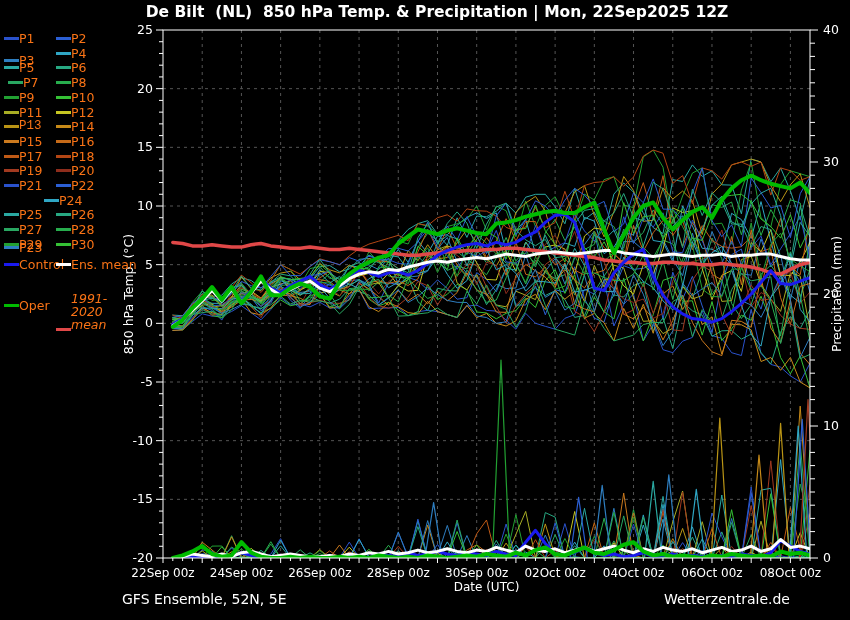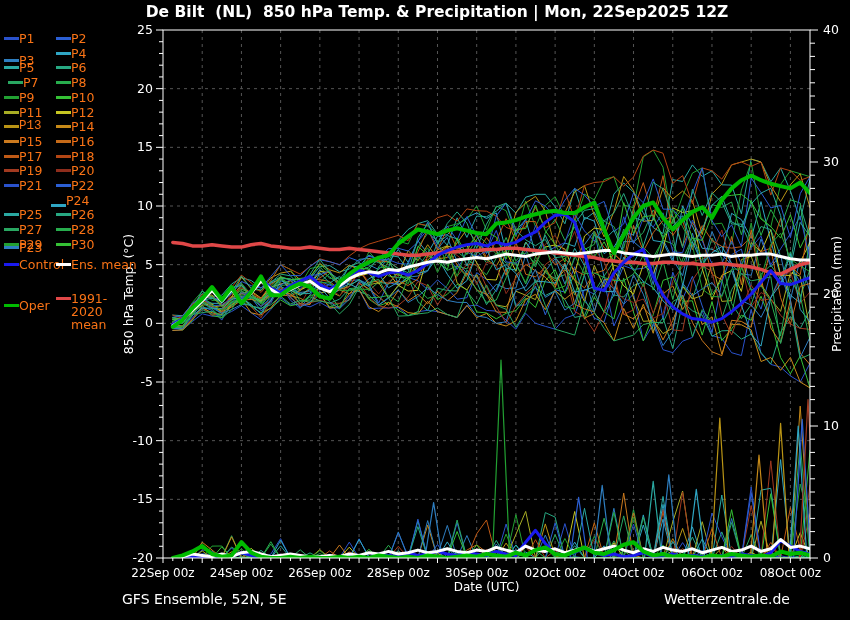--- a/index.html
+++ b/index.html
@@ -4,21 +4,21 @@
 <style>
   html,body{margin:0;padding:0;background:#000;}
   .stage{position:relative;width:850px;height:620px;background:#000;overflow:hidden;
          font-family:"DejaVu Sans","Liberation Sans",sans-serif;color:#fff;}
   .title{position:absolute;left:12px;top:3px;width:850px;text-align:center;
          font-size:15.5px;font-weight:bold;white-space:pre;color:#fff;}
   .footer-left{position:absolute;left:122px;top:591px;font-size:14px;color:#fff;}
   .footer-right{position:absolute;right:60px;top:591px;font-size:14px;color:#fff;}
   #legend{position:absolute;left:4px;top:0;width:150px;height:330px;}
   .lg-row{position:absolute;display:flex;align-items:center;font-size:12.5px;line-height:13px;color:#f97316;}
-  .lg-row.twoline{align-items:flex-start;}
+  .lg-row.twoline{align-items:flex-end;font-style:italic;}
   .lg-line{display:inline-block;width:15px;height:3px;flex:0 0 15px;}
   .lg-row.twoline .lg-line{margin-top:5px;}
   .lg-label{white-space:normal;}
   svg text{font-family:"DejaVu Sans","Liberation Sans",sans-serif;}
 </style>
 </head>
 <body>
 
 <div class="stage">
   <div class="title">De Bilt  (NL)  850 hPa Temp. &amp; Precipitation | Mon, 22Sep2025 12Z</div>
@@ -108,21 +108,21 @@
         <span class="lg-label">P21</span>
       </div>
       <div class="lg-row" style="left: 52px; top: 179px;">
         <span class="lg-line" style="background: rgb(43, 95, 212);"></span>
         <span class="lg-label">P22</span>
       </div>
       <div class="lg-row" style="left: 0px; top: 193.7px; margin-top: 47px;">
         <span class="lg-line" style="background: rgb(46, 126, 192);"></span>
         <span class="lg-label">P23</span>
       </div>
-      <div class="lg-row" style="left: 47px; top: 193.7px; align-items: flex-end;">
+      <div class="lg-row" style="left: 40px; top: 193.7px;">
         <span class="lg-line" style="background: rgb(47, 166, 196);"></span>
         <span class="lg-label">P24</span>
       </div>
       <div class="lg-row" style="left: 0px; top: 208.4px;">
         <span class="lg-line" style="background: rgb(42, 169, 162);"></span>
         <span class="lg-label">P25</span>
       </div>
       <div class="lg-row" style="left: 52px; top: 208.4px;">
         <span class="lg-line" style="background: rgb(39, 168, 130);"></span>
         <span class="lg-label">P26</span>

